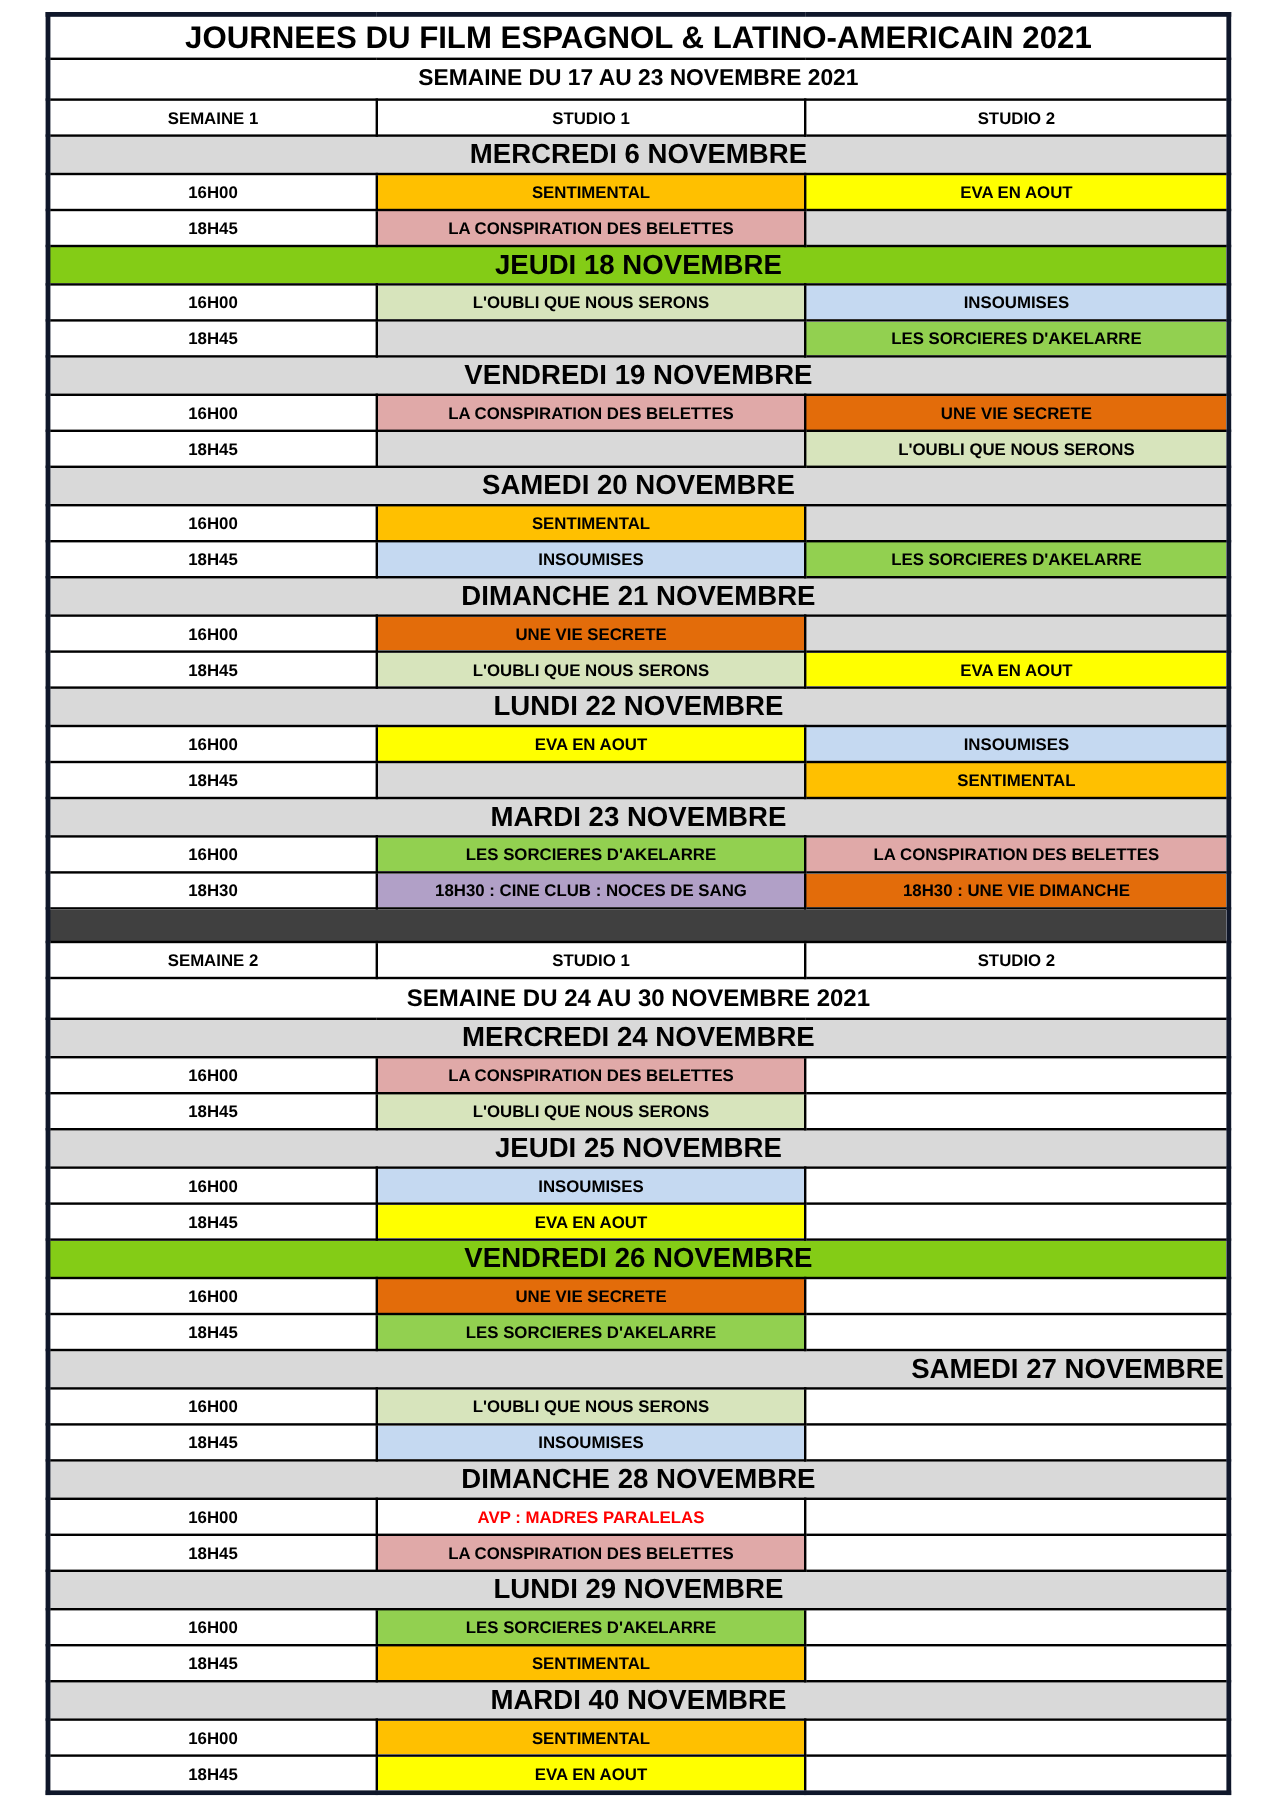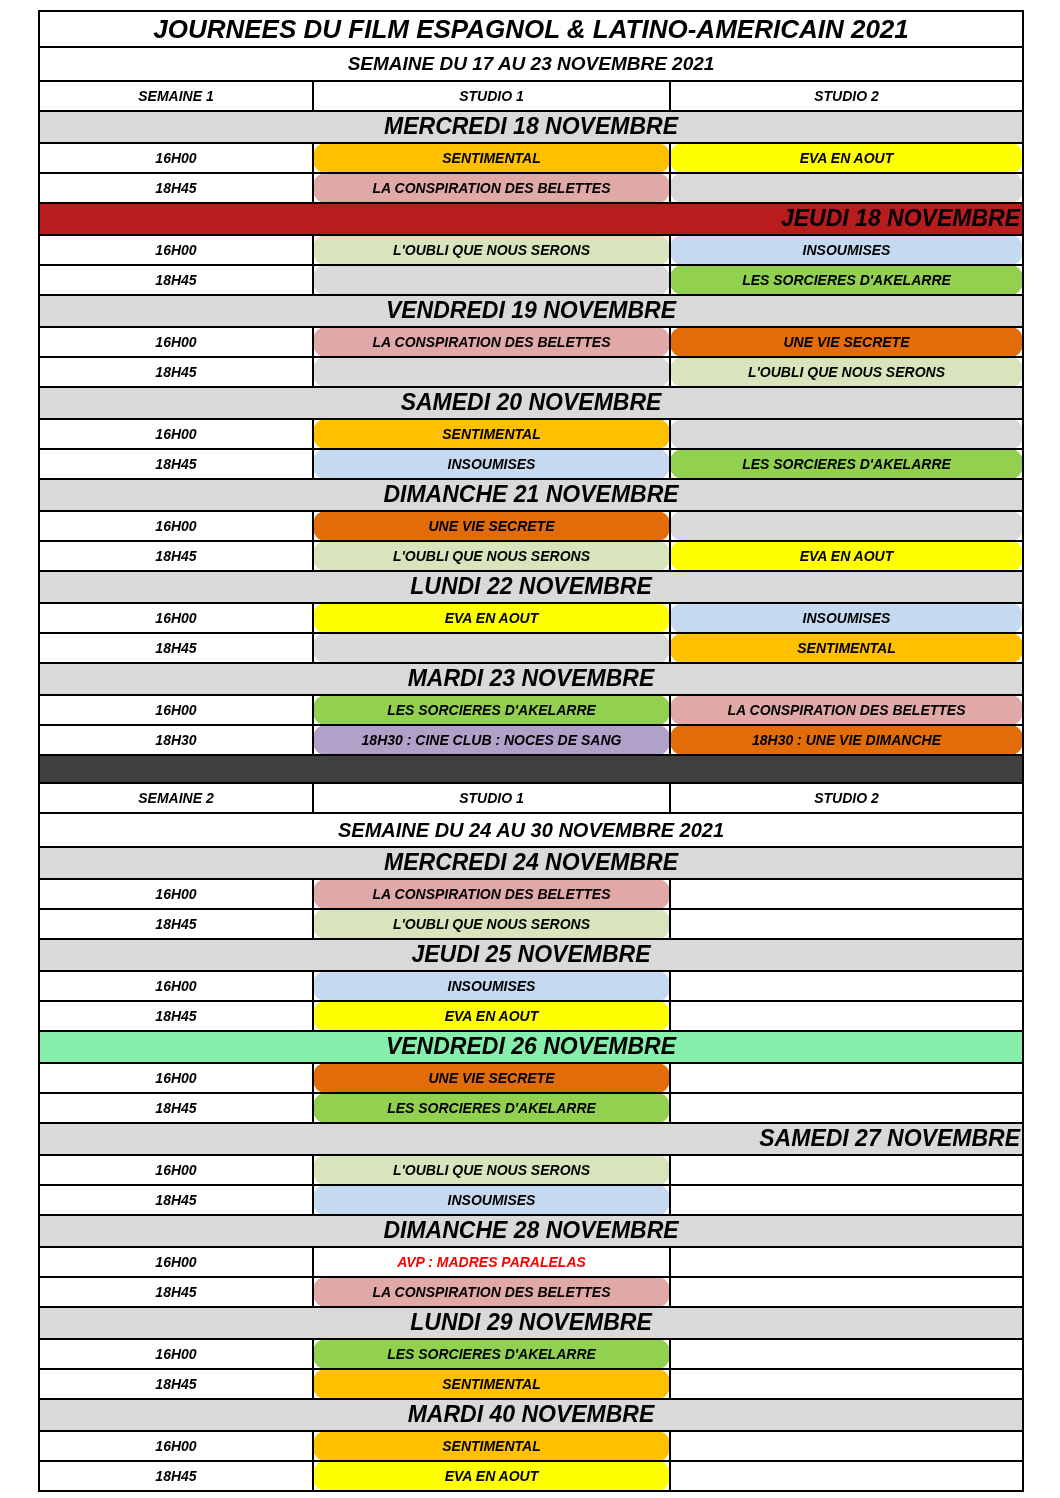--- a/index.html
+++ b/index.html
@@ -1,28 +1,28 @@
 <!DOCTYPE html>
 <html><head>
 <meta charset="utf-8">
 <style>
   html,body{margin:0;padding:0;background:#ffffff;}
   body{font-family:"Liberation Sans",sans-serif;font-weight:bold;color:#000;}
   .page{width:1060px;box-sizing:border-box;padding:10px 38px 0 38px;}
-  table.schedule{border-collapse:collapse;width:984px;table-layout:fixed;border:2px solid #0f172a;font-style:italic;}
+  table.schedule{border-collapse:collapse;width:984px;table-layout:fixed;border:4px solid #0f172a;}
   td{border:2px solid #000;text-align:center;vertical-align:middle;height:28px;
      padding:0 2px;overflow:hidden;white-space:nowrap;font-weight:bold;}
   td.title{font-size:26px;height:34px;}
   td.subtitle-sm{font-size:19px;height:32px;}
   td.subtitle-lg{font-size:20px;height:32px;}
   td.week-label{font-size:14px;}
   td.studio-header{font-size:14px;}
   td.day-header{font-size:23px;height:30px;line-height:1.1;}
   td.time-cell{font-size:14px;background:#fff;}
-  td.film-cell,td.film-cell-empty{font-size:14px;border-radius:13px;}
+  td.film-cell,td.film-cell-empty{font-size:14px;}
   td.separator{height:26px;}
 </style>
 </head>
 <body>
 
 <div class="page">
   <table class="schedule">
     <colgroup>
       <col style="width:274px">
       <col style="width:357px">
@@ -34,34 +34,34 @@
         </tr>
         <tr>
           <td class="subtitle-sm" colspan="3">SEMAINE DU 17 AU 23 NOVEMBRE 2021</td>
         </tr>
         <tr>
           <td class="week-label">SEMAINE 1</td>
           <td class="studio-header">STUDIO 1</td>
           <td class="studio-header">STUDIO 2</td>
         </tr>
         <tr>
-          <td class="day-header" colspan="3" style="background: rgb(217, 217, 217);">MERCREDI 18 NOVEMBRE</td>
-        </tr>
-        <tr>
-          <td class="time-cell">16H00</td>
-          <td class="film-cell" style="background: rgb(255, 192, 0);">SENTIMENTAL</td>
-          <td class="film-cell" style="background: rgb(255, 255, 0);">EVA EN AOUT</td>
-        </tr>
-        <tr>
-          <td class="time-cell">18H45</td>
-          <td class="film-cell" style="background: rgb(224, 169, 168);">LA CONSPIRATION DES BELETTES</td>
-          <td class="film-cell-empty" style="background: rgb(217, 217, 217);"></td>
-        </tr>
-        <tr>
-          <td class="day-header" colspan="3" style="background: #b91c1c; text-align: right;">JEUDI 18 NOVEMBRE</td>
+          <td class="day-header" colspan="3" style="background: rgb(217, 217, 217);">MERCREDI 6 NOVEMBRE</td>
+        </tr>
+        <tr>
+          <td class="time-cell">16H00</td>
+          <td class="film-cell" style="background: rgb(255, 192, 0);">SENTIMENTAL</td>
+          <td class="film-cell" style="background: rgb(255, 255, 0);">EVA EN AOUT</td>
+        </tr>
+        <tr>
+          <td class="time-cell">18H45</td>
+          <td class="film-cell" style="background: rgb(224, 169, 168);">LA CONSPIRATION DES BELETTES</td>
+          <td class="film-cell-empty" style="background: rgb(217, 217, 217);"></td>
+        </tr>
+        <tr>
+          <td class="day-header" colspan="3" style="background: #84cc16;">JEUDI 18 NOVEMBRE</td>
         </tr>
         <tr>
           <td class="time-cell">16H00</td>
           <td class="film-cell" style="background: rgb(215, 228, 188);">L'OUBLI QUE NOUS SERONS</td>
           <td class="film-cell" style="background: rgb(197, 217, 241);">INSOUMISES</td>
         </tr>
         <tr>
           <td class="time-cell">18H45</td>
           <td class="film-cell-empty" style="background: rgb(217, 217, 217);"></td>
           <td class="film-cell" style="background: rgb(146, 208, 80);">LES SORCIERES D'AKELARRE</td>
@@ -162,21 +162,21 @@
           <td class="time-cell">16H00</td>
           <td class="film-cell" style="background: rgb(197, 217, 241);">INSOUMISES</td>
           <td class="film-cell-empty" style="background: rgb(255, 255, 255);"></td>
         </tr>
         <tr>
           <td class="time-cell">18H45</td>
           <td class="film-cell" style="background: rgb(255, 255, 0);">EVA EN AOUT</td>
           <td class="film-cell-empty" style="background: rgb(255, 255, 255);"></td>
         </tr>
         <tr>
-          <td class="day-header" colspan="3" style="background: #86efac;">VENDREDI 26 NOVEMBRE</td>
+          <td class="day-header" colspan="3" style="background: #84cc16;">VENDREDI 26 NOVEMBRE</td>
         </tr>
         <tr>
           <td class="time-cell">16H00</td>
           <td class="film-cell" style="background: rgb(227, 108, 10);">UNE VIE SECRETE</td>
           <td class="film-cell-empty" style="background: rgb(255, 255, 255);"></td>
         </tr>
         <tr>
           <td class="time-cell">18H45</td>
           <td class="film-cell" style="background: rgb(146, 208, 80);">LES SORCIERES D'AKELARRE</td>
           <td class="film-cell-empty" style="background: rgb(255, 255, 255);"></td>

